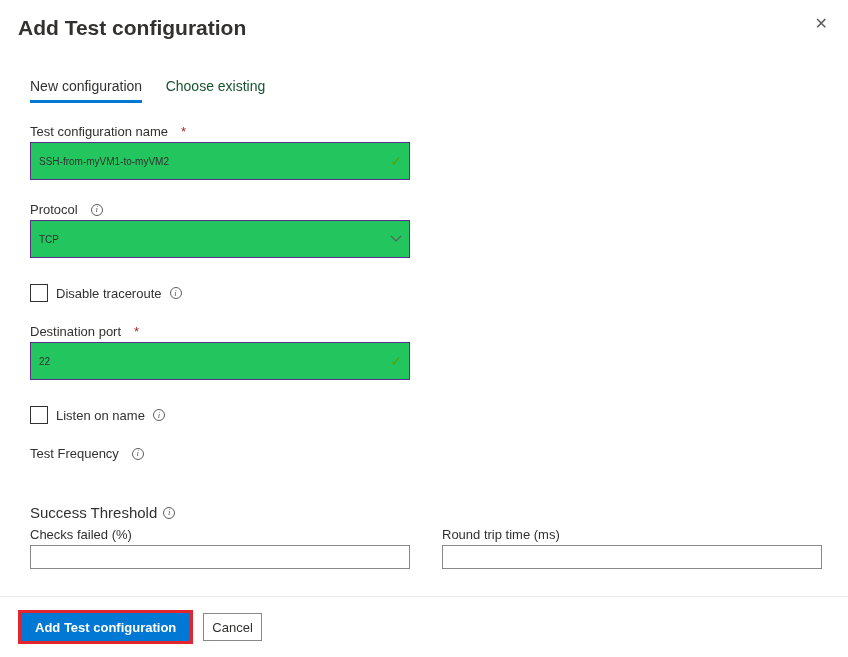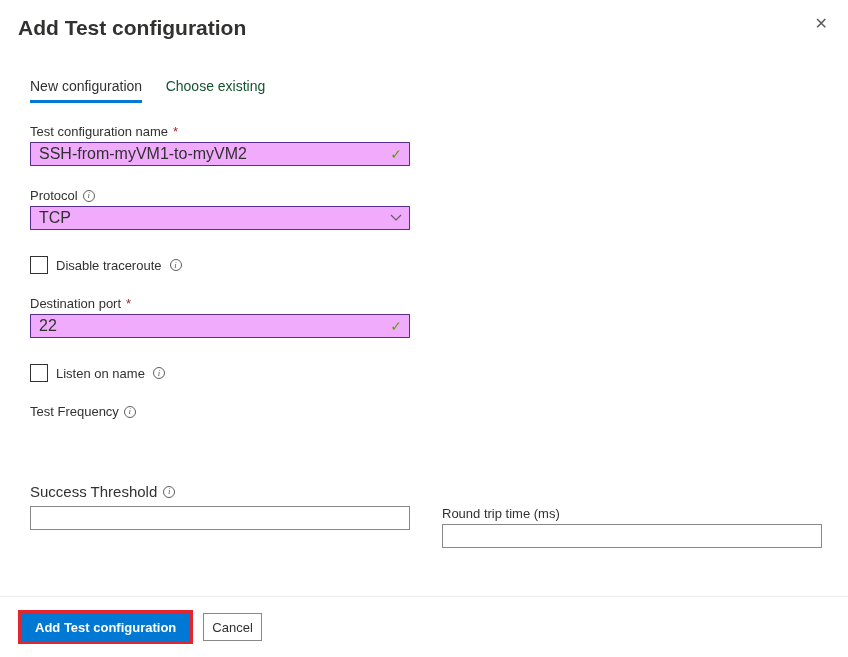--- a/index.html
+++ b/index.html
@@ -57,21 +57,21 @@
     padding-left: 12px;
     margin-top: 20px;
     width: 800px;
   }
   .field-label {
     font-size: 13px;
     color: #323130;
     margin-bottom: 3px;
     display: flex;
     align-items: center;
-    gap: 5px;
+    gap: 13px;
   }
   .required { color: #a4262c; }
   .info-icon {
     display: inline-flex;
     align-items: center;
     justify-content: center;
     width: 12px;
     height: 12px;
     border: 1px solid #605e5c;
     border-radius: 50%;
@@ -80,27 +80,27 @@
     line-height: 1;
     font-style: italic;
     font-family: Georgia, serif;
   }
   .input-wrap {
     position: relative;
     width: 380px;
   }
   .text-input, .select-input {
     width: 380px;
-    height: 24px;
+    height: 38px;
     border: 1px solid #8a8886;
     padding: 2px 28px 2px 8px;
-    font-size: 16px;
+    font-size: 10px;
     color: #323130;
     outline: none;
-    background: #f0abfc;
+    background: #22c55e;
   }
   .validated {
     border: 1px solid #5c2d91;
   }
   .check-icon {
     position: absolute;
     right: 8px;
     top: 50%;
     transform: translateY(-50%);
     color: #57a300;
@@ -127,21 +127,21 @@
     width: 18px;
     height: 18px;
     border: 1px solid #323130;
     background: #fff;
     cursor: pointer;
   }
   .section-gap { margin-top: 22px; }
   .section-title {
     font-size: 15px;
     color: #323130;
-    margin-top: 64px;
+    margin-top: 43px;
     display: flex;
     align-items: center;
     gap: 6px;
   }
   .two-col {
     display: flex;
     gap: 32px;
     margin-top: 6px;
   }
   .col { flex: 0 0 380px; }
@@ -257,20 +257,23 @@
       <span class="info-icon">i</span>
     </div>
 
     <div class="section-title">
       <span>Success Threshold</span>
       <span class="info-icon">i</span>
     </div>
 
     <div class="two-col">
       <div class="col">
+        <div class="field-label">
+          <span>Checks failed (%)</span>
+        </div>
         <input class="plain-input" value="" style="">
       </div>
       <div class="col">
         <div class="field-label">
           <span>Round trip time (ms)</span>
         </div>
         <input class="plain-input" value="" style="">
       </div>
     </div>
 

